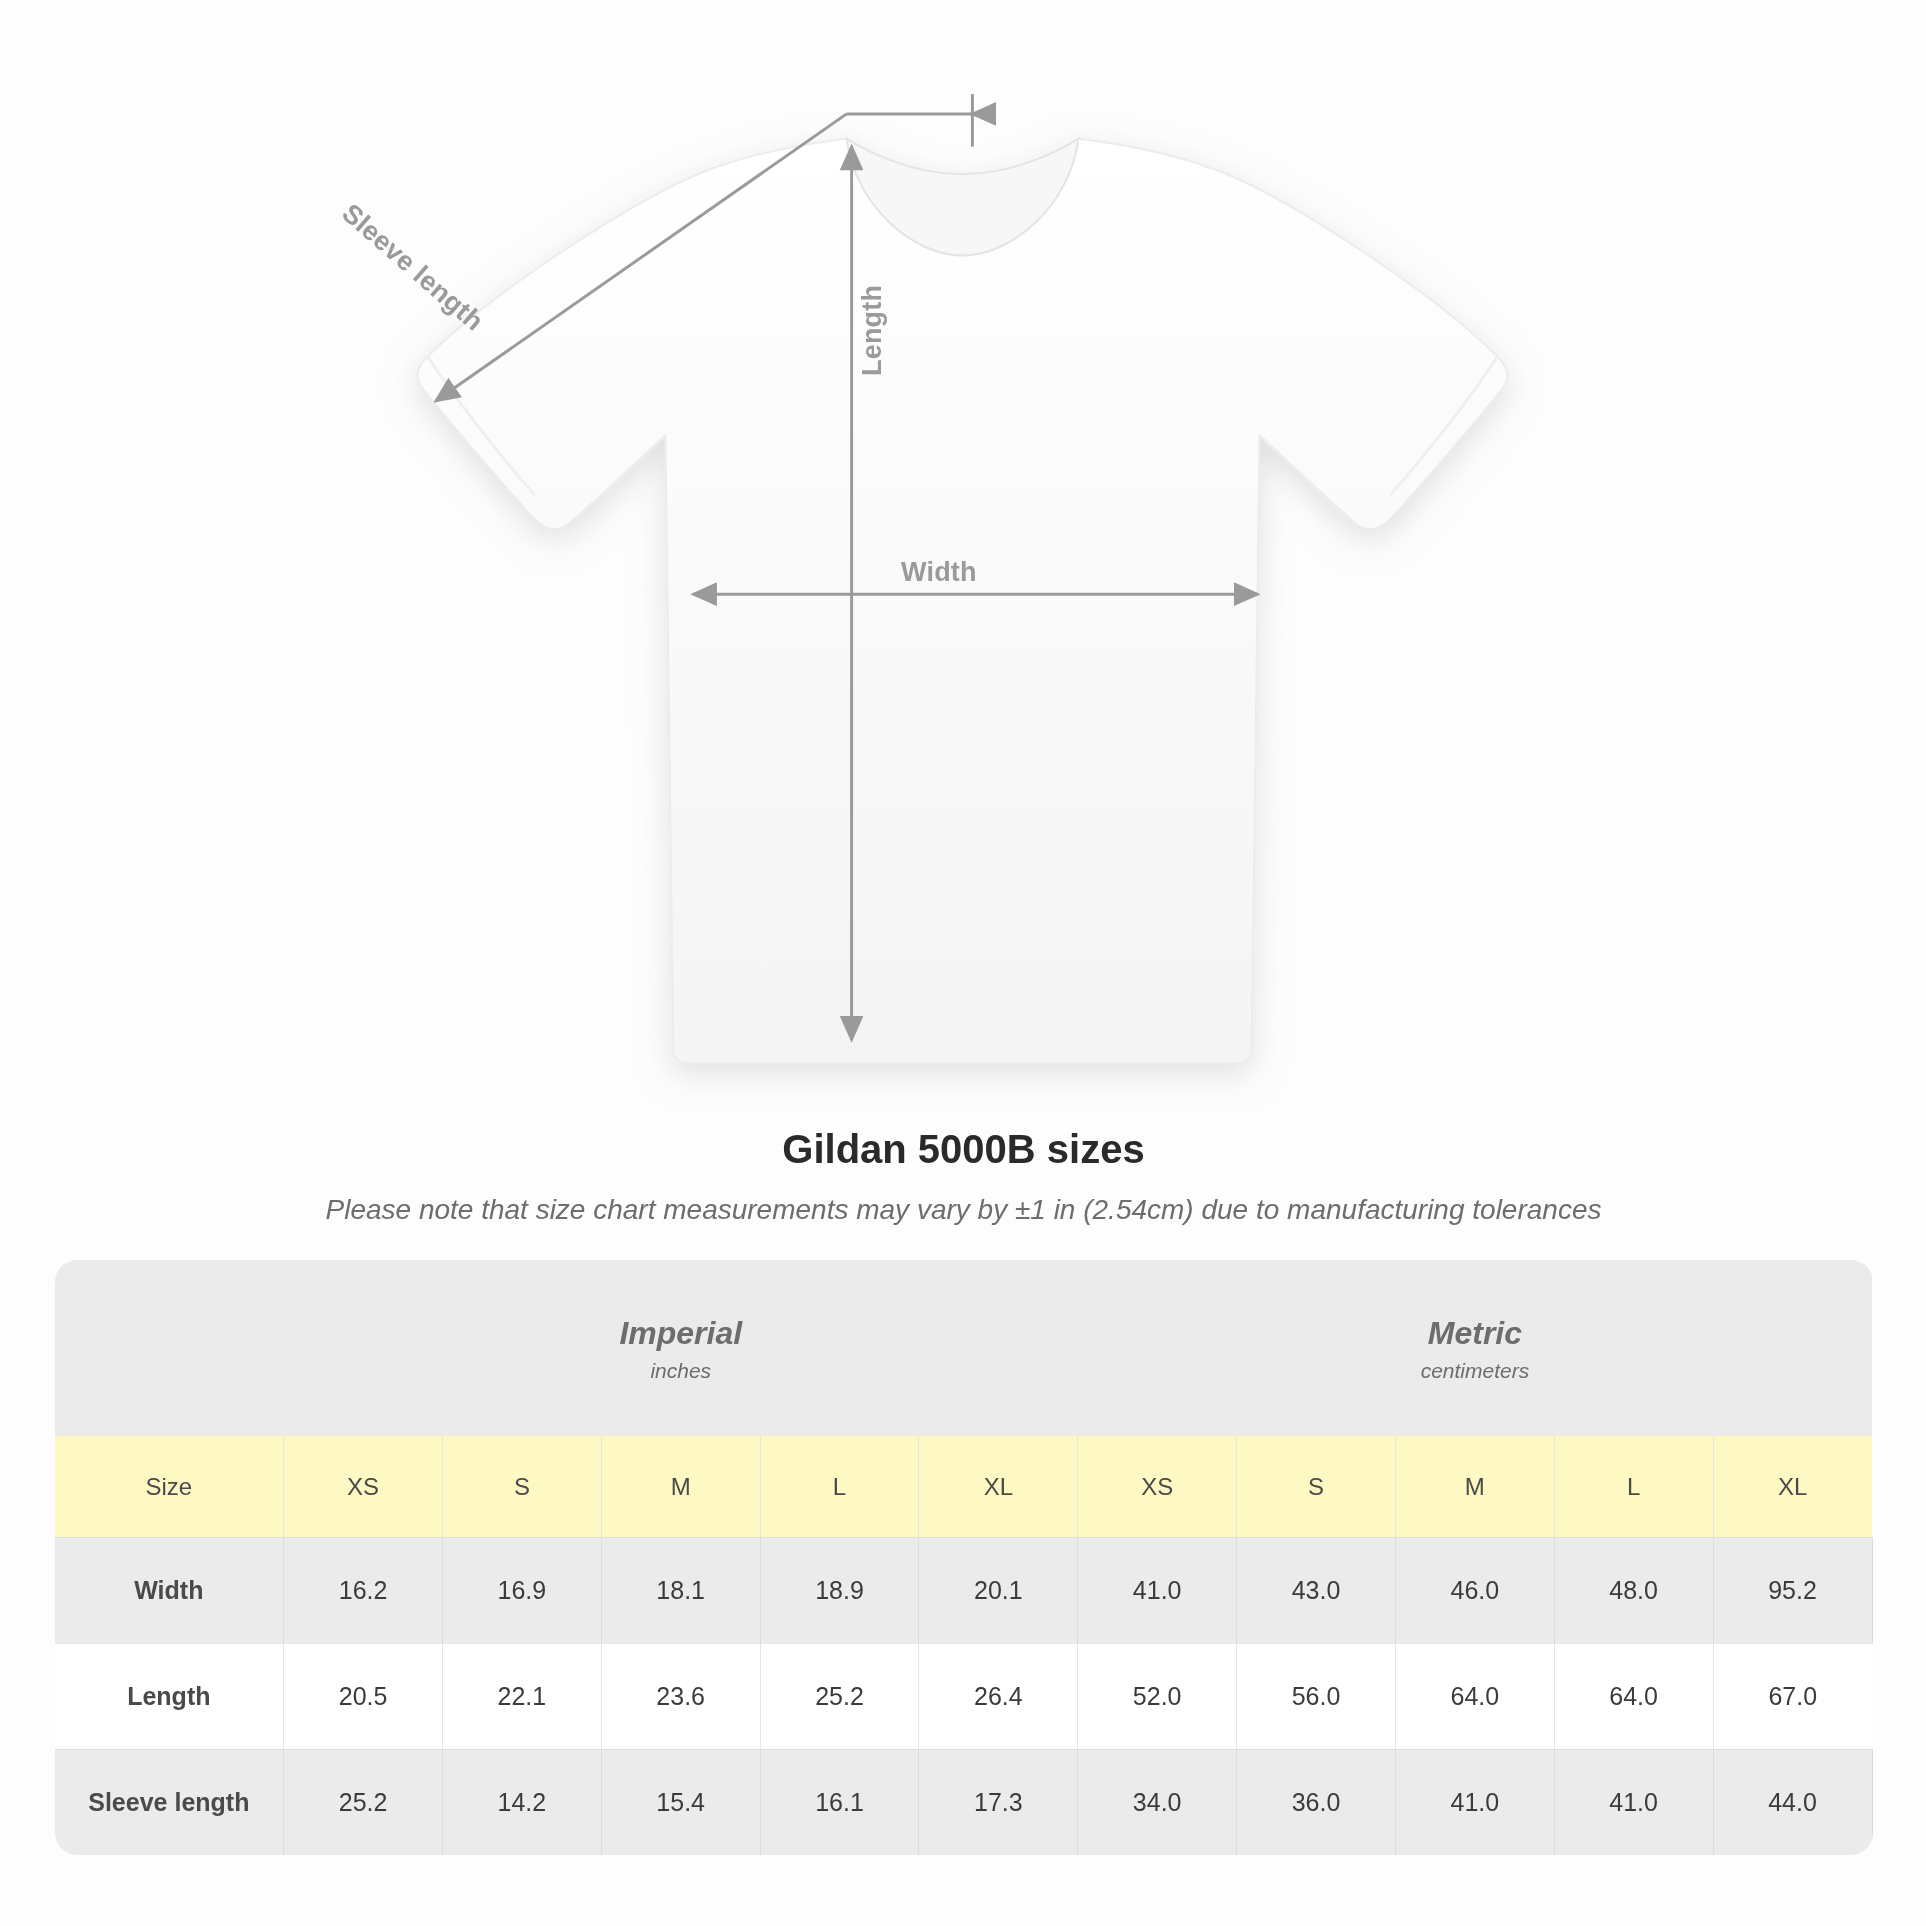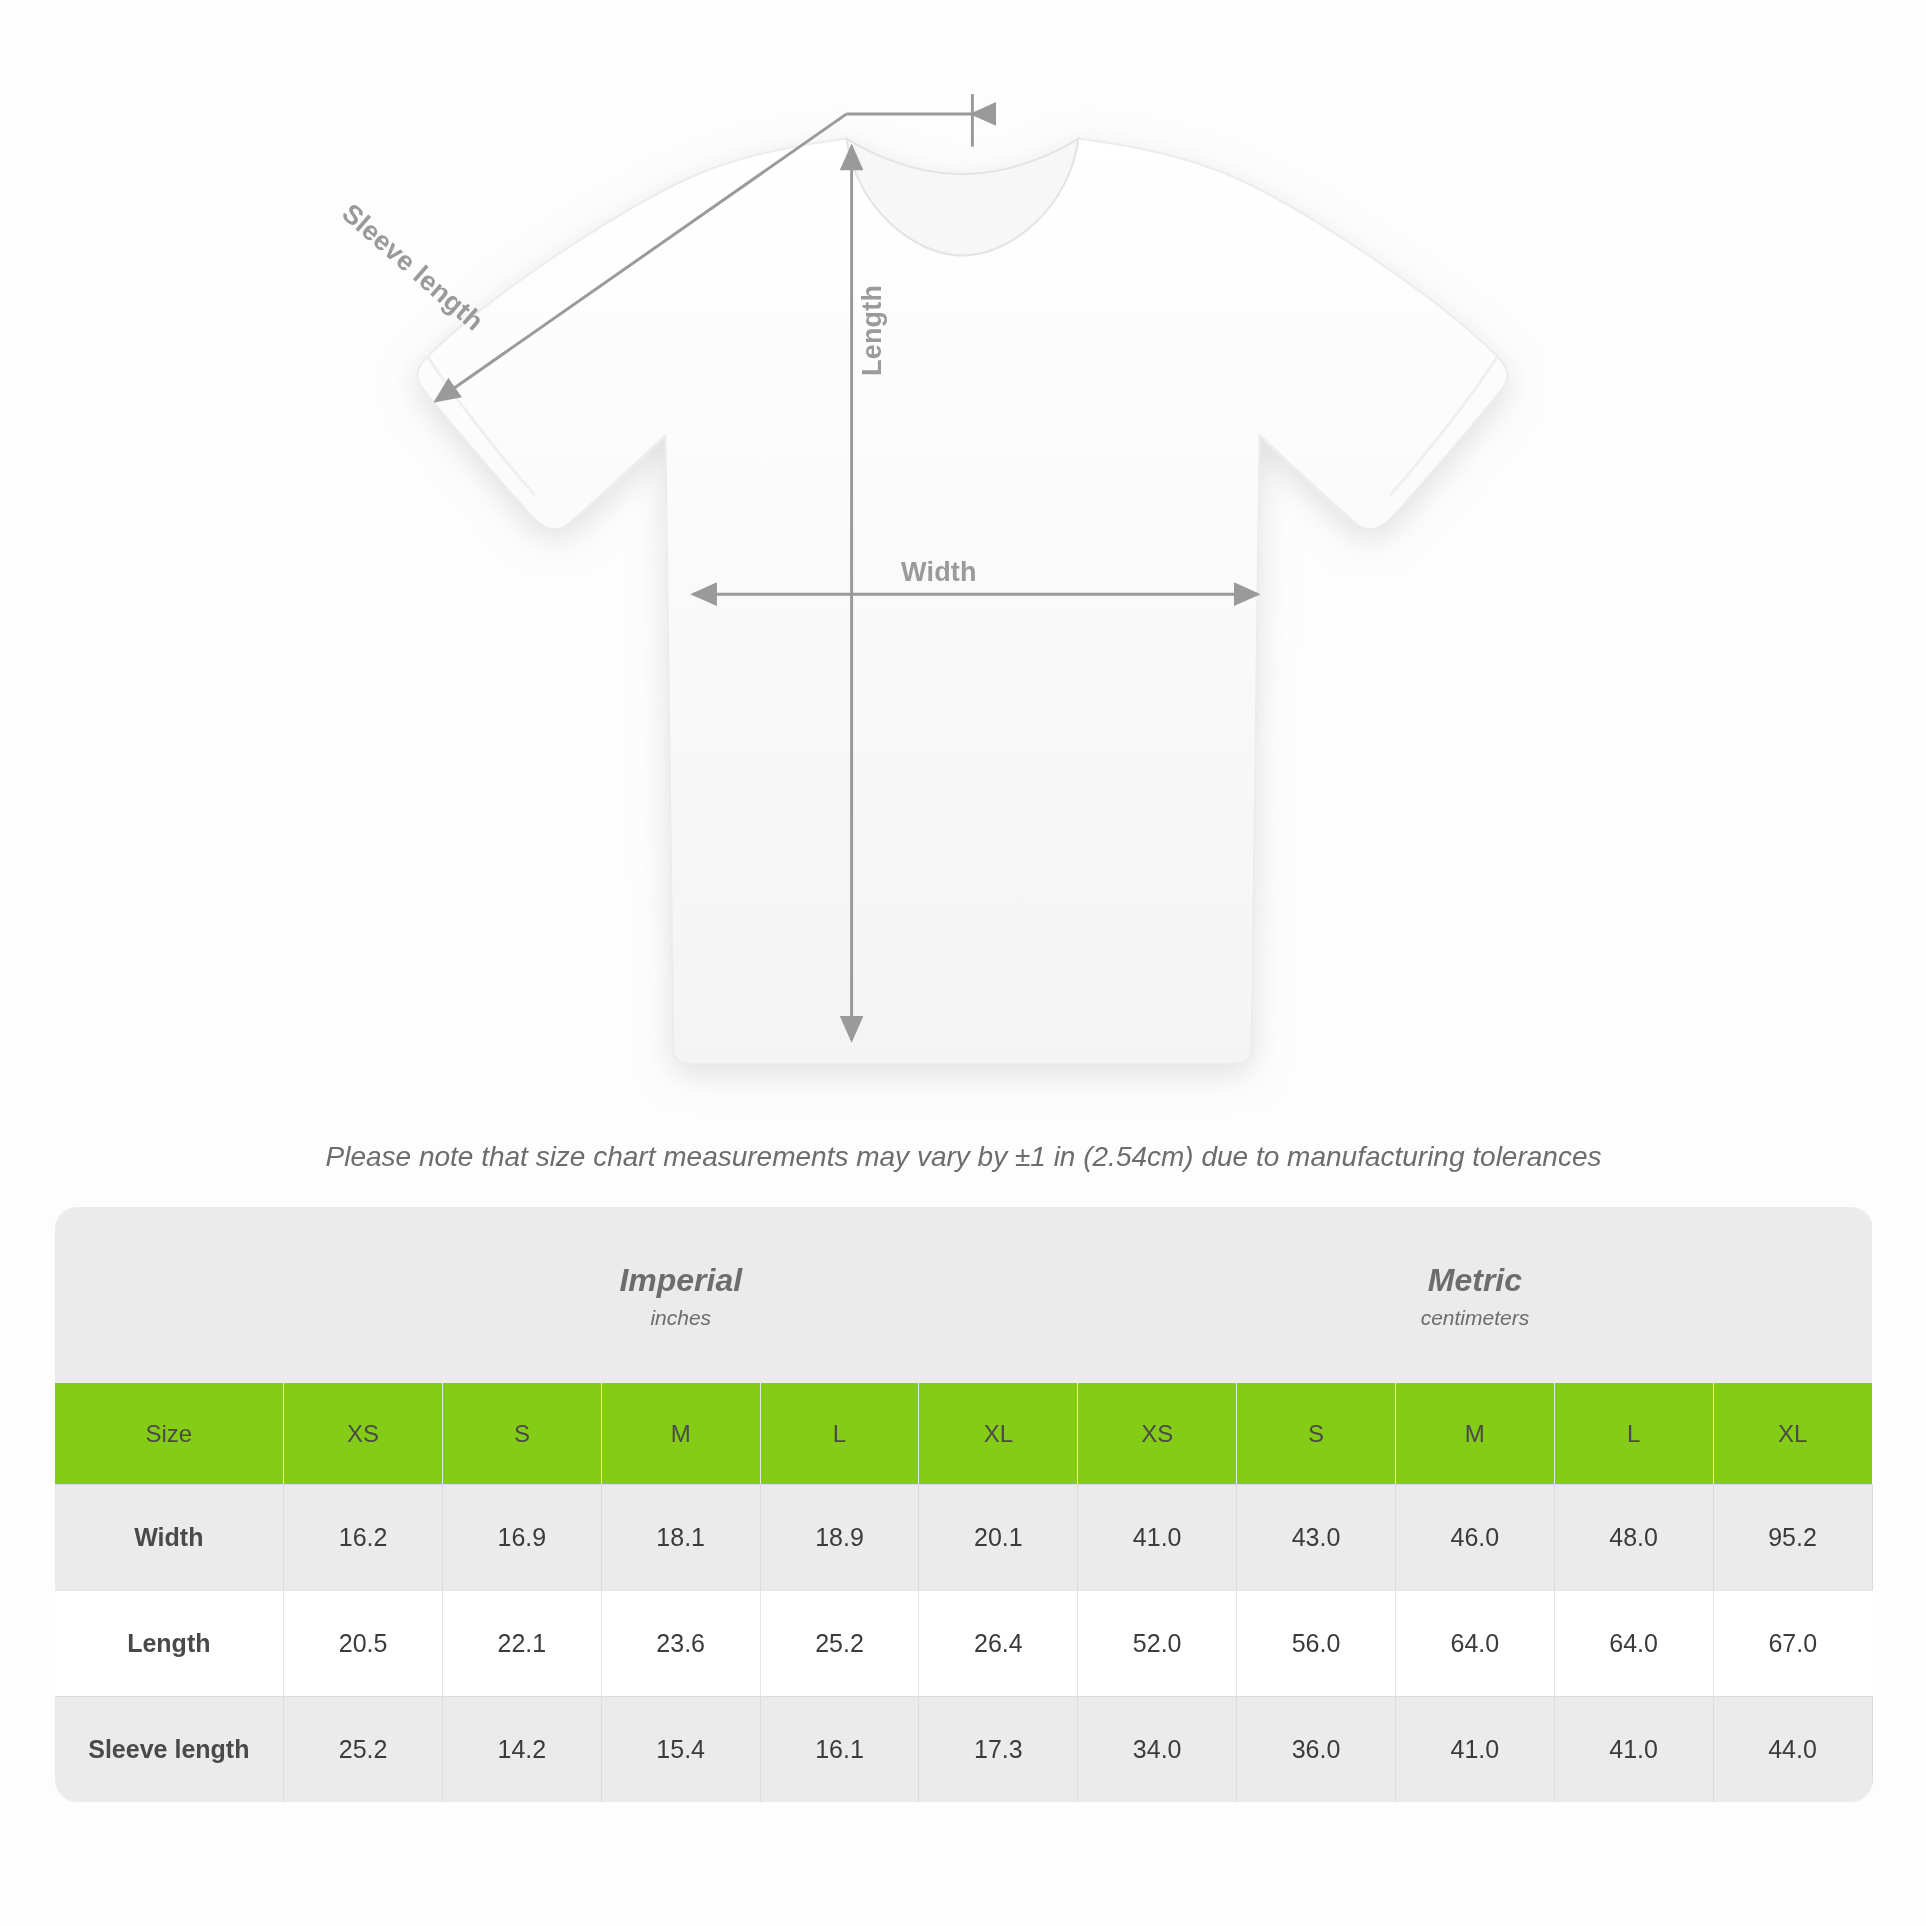--- a/index.html
+++ b/index.html
@@ -118,21 +118,21 @@
     font-style: italic;
     color: #6d6d6d;
     margin-top: 6px;
   }
 
   .col-header-row td {
     height: 99px;
     font-size: 24px;
     font-weight: bold;
     color: #4a4a4a;
-    background: #84cc16;
+    background: #fef9c3;
     border-right: 1px solid #e6e6e6;
   }
   .col-header-row td:last-child { border-right: none; }
 
   .data-row td {
     height: 103px;
     font-size: 25px;
     color: #3b3b3b;
     border-right: 1px solid #e6e6e6;
     border-top: 1px solid #e6e6e6;
@@ -216,20 +216,21 @@
       <g>
         <line x1="700" y1="600" x2="1270" y2="600" stroke="#9a9a9a" stroke-width="3" marker-start="url(#arrowStart)" marker-end="url(#arrowEnd)"></line>
       </g>
     </svg>
 
     <div class="dim-label label-sleeve">Sleeve length</div>
     <div class="dim-label label-length">Length</div>
     <div class="dim-label label-width">Width</div>
   </div>
 
+  <div class="chart-title">Gildan 5000B sizes</div>
   <div class="chart-subtitle">Please note that size chart measurements may vary by ±1 in (2.54cm) due to manufacturing tolerances</div>
 
   <div class="table-wrap">
     <table class="size-table">
       <colgroup>
         <col style="width:228px">
         <col style="width:158px">
           <col style="width:158px">
           <col style="width:158px">
           <col style="width:158px">

